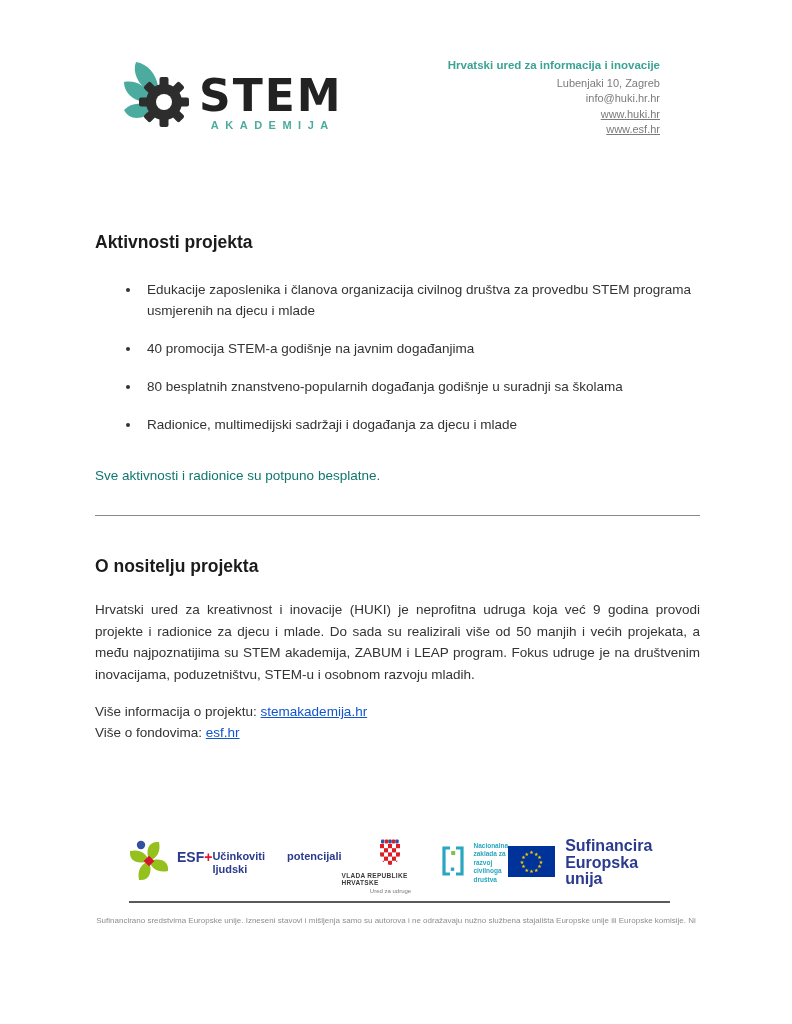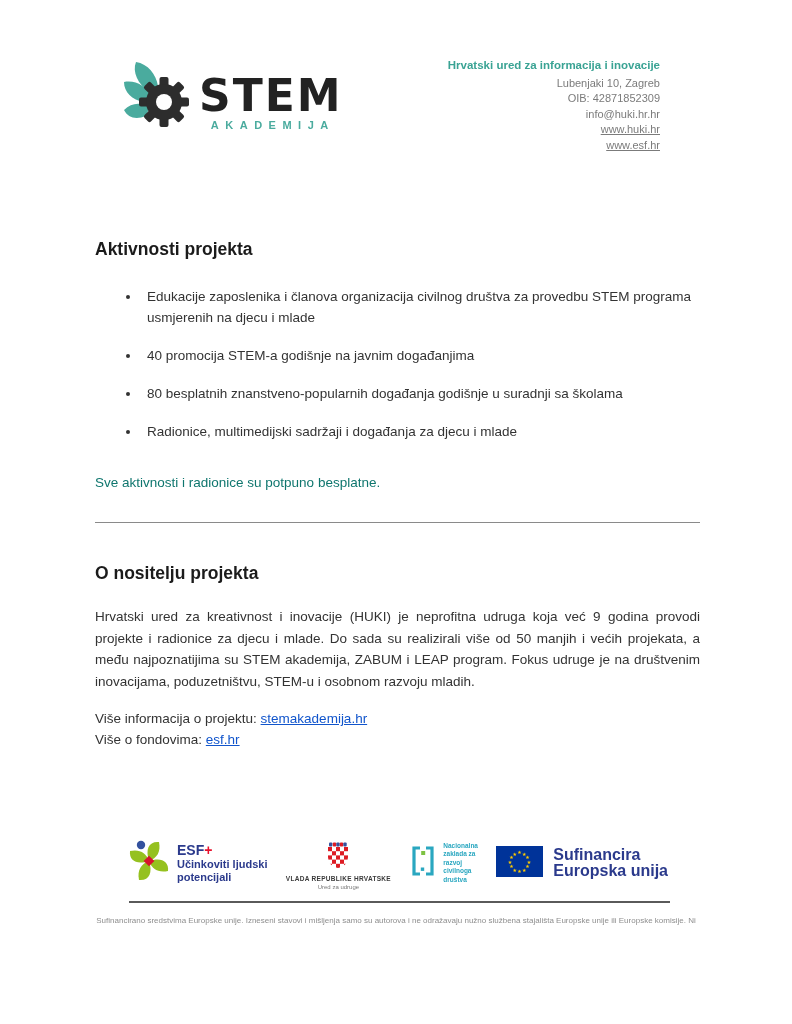--- a/index.html
+++ b/index.html
@@ -35,21 +35,21 @@
   .link-line{margin:0;font-size:13.5px;line-height:21px;color:#333;}
   .link-lines{margin-top:16px;}
   .link-line a{color:#1155cc;text-decoration:underline;}
 
   
   .footer{position:absolute;left:0;right:0;top:834px;}
   .logos{margin:0 124px 0 128px;display:flex;align-items:center;
          justify-content:space-between;height:58px;}
   .flogo{display:flex;align-items:center;}
   .esf{gap:7px;}
-  .esf-text{display:flex;flex-direction:column;}
+  .esf-text{display:flex;}
   .esf-name{font-size:14px;font-weight:700;color:#2b3a8c;line-height:15px;}
   .esf-name .plus{color:#e8112d;}
   .esf-sub{font-size:11px;font-weight:700;color:#2b3a8c;line-height:13px;}
   .vlada{flex-direction:column;align-items:center;gap:2px;padding-top:6px;}
   .vlada-title{font-size:6.5px;font-weight:700;color:#3a3a3a;letter-spacing:.3px;}
   .vlada-sub{font-size:6px;color:#7a7a7a;text-align:center;}
   .zaklada{gap:6px;}
   .zaklada-text{font-size:6.5px;font-weight:700;color:#2aa7c0;line-height:8.5px;}
   .eu{gap:10px;}
   .eu-text{font-size:16px;font-weight:700;color:#2b3a8c;line-height:16.5px;}
@@ -92,21 +92,20 @@
       </span>
       <span class="logo-text">
         <span class="logo-stem">STEM</span>
         <span class="logo-akademija">AKADEMIJA</span>
       </span>
     </div>
 
     <div class="org">
       <div class="org-title">Hrvatski ured za informacija i inovacije</div>
       <div>Lubenjaki 10, Zagreb</div>
-      <div>OIB: 42871852309</div>
       <div>info@huki.hr.hr</div>
       <a href="#">www.huki.hr</a>
       <a href="#">www.esf.hr</a>
     </div>
   </div>
 
   <div class="main">
 
     <h1 class="section-heading heading-1">Aktivnosti projekta</h1>
 

